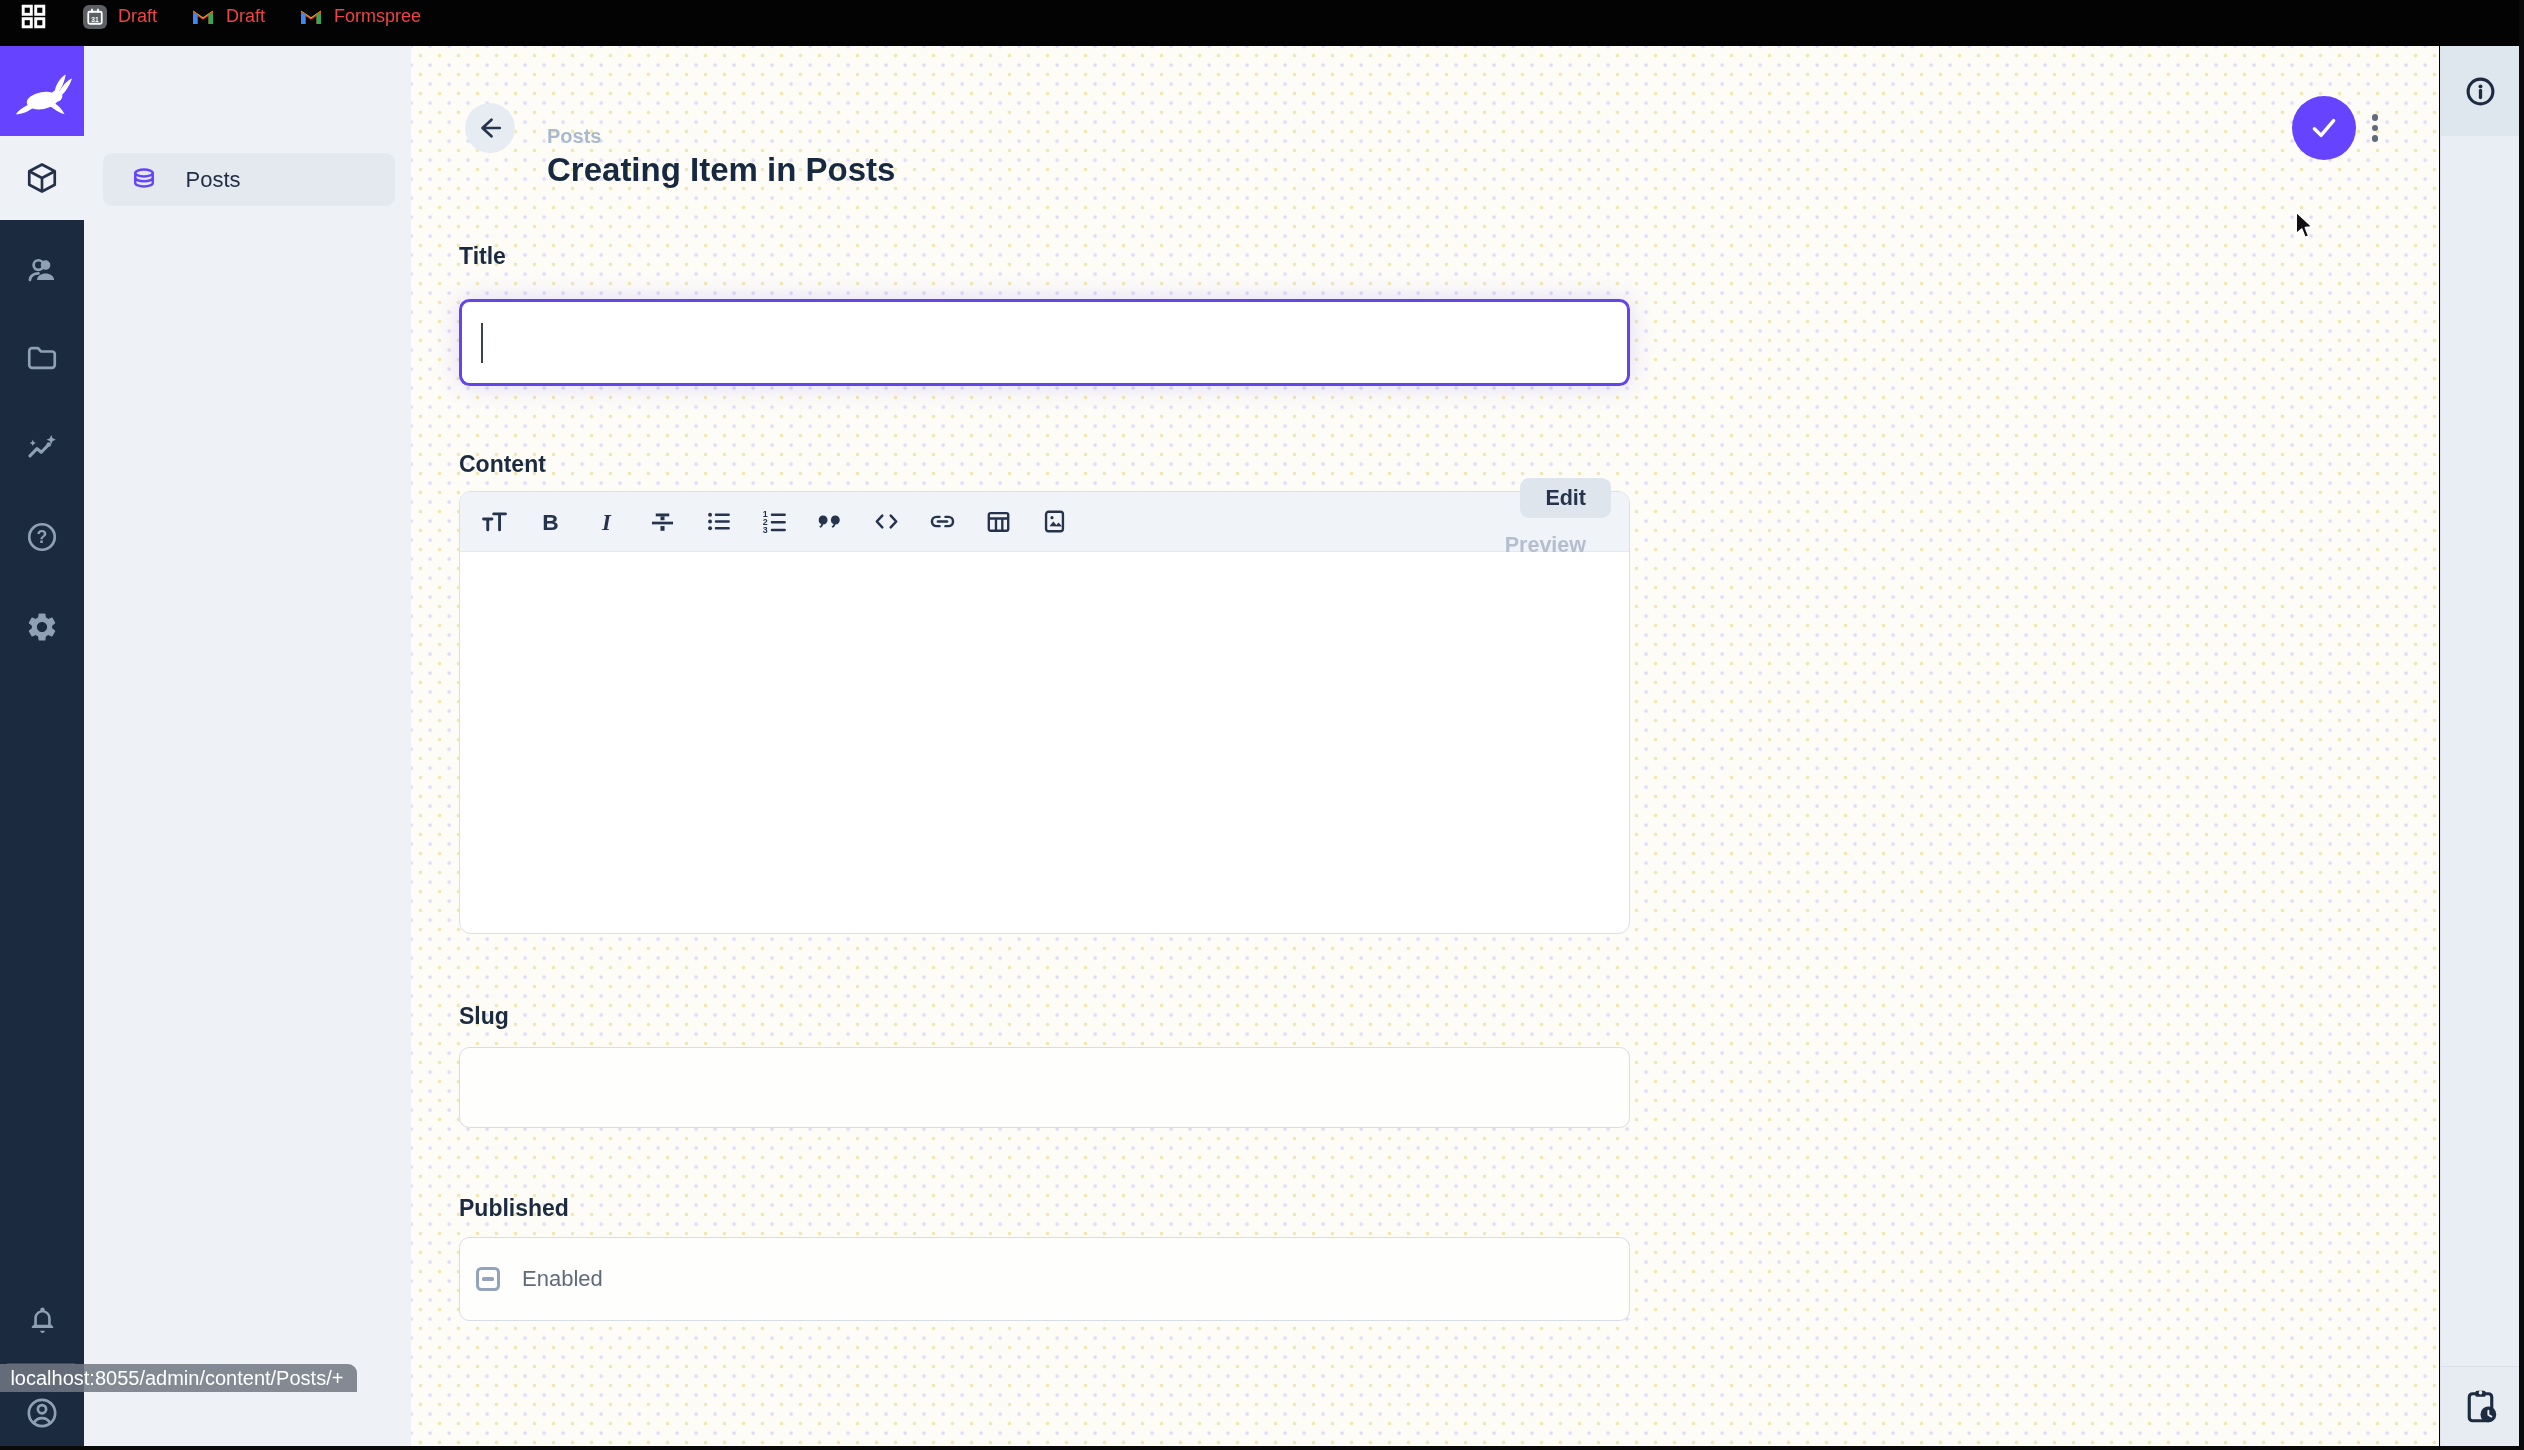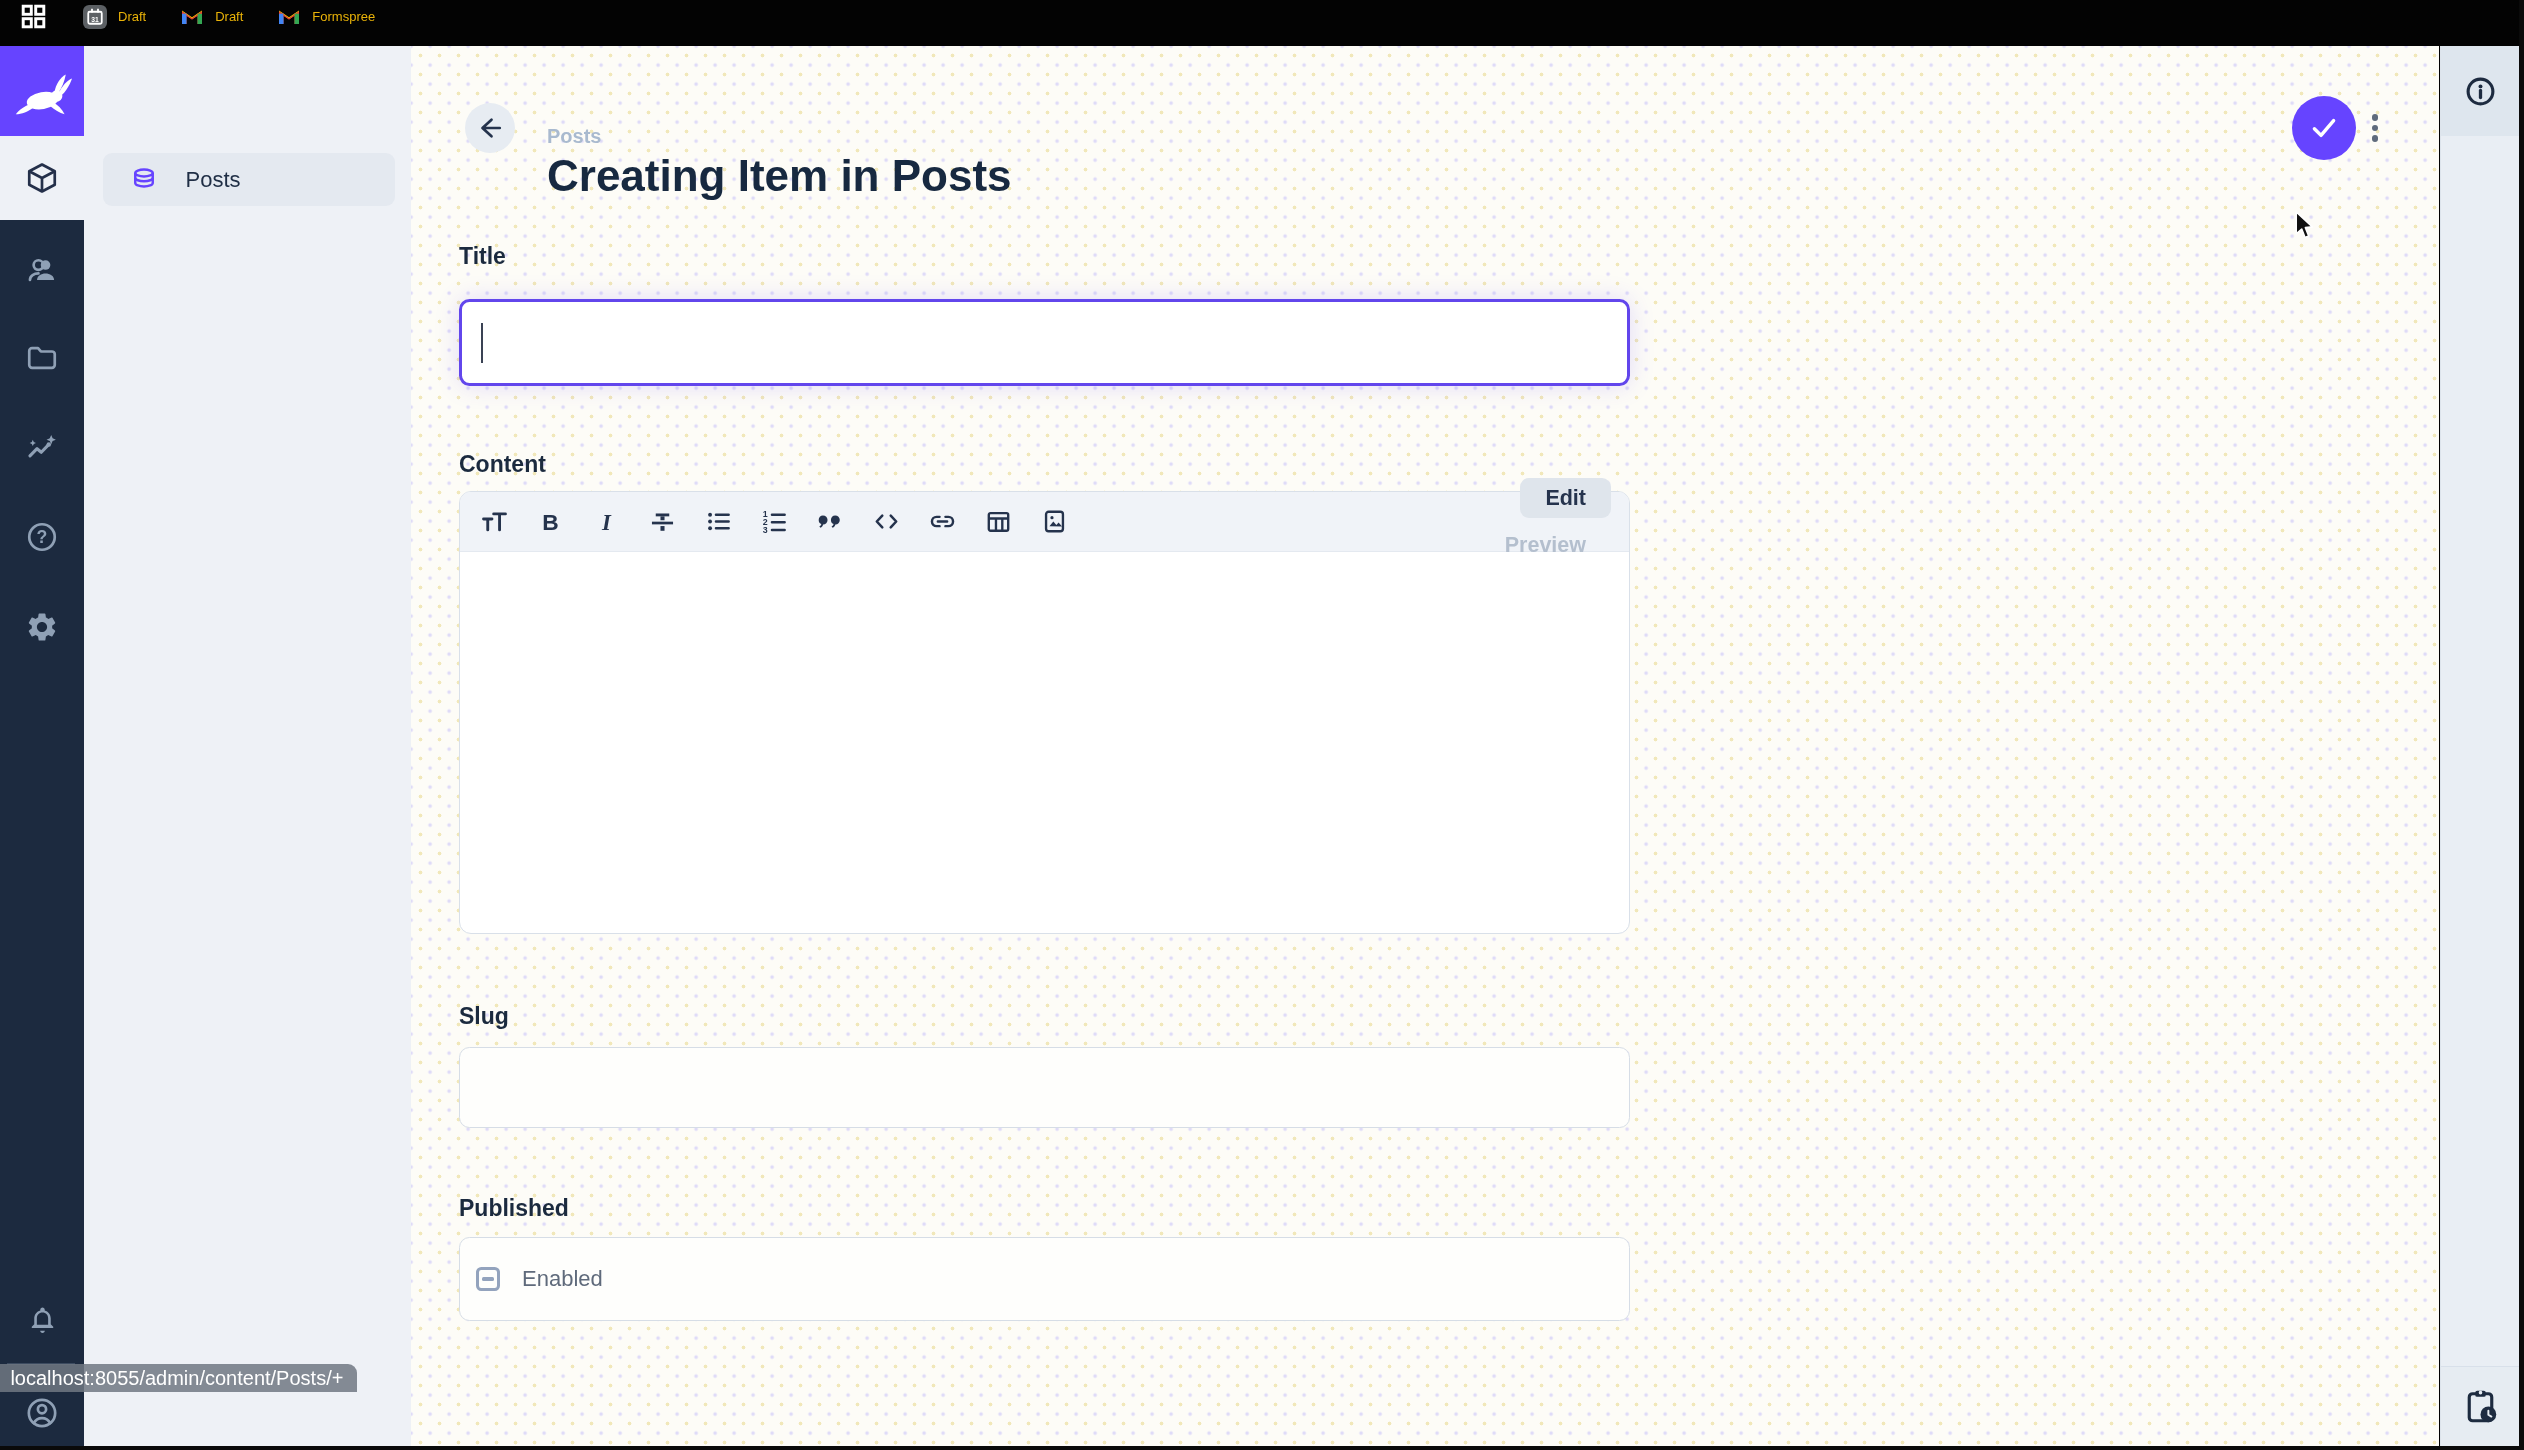--- a/index.html
+++ b/index.html
@@ -7,21 +7,21 @@
   body { position:relative; overflow:hidden; background:#000;
          font-family:"Liberation Sans", sans-serif; color:#1d2b40; }
   .abs { position:absolute; }
 
   
   .tabbar { left:0; top:0; width:2525px; height:46px; background:#030303;
             display:flex; align-items:flex-start; }
   .tabbar-inner { display:flex; align-items:center; height:33px; padding-left:19px; }
   .appgrid { width:28px; height:28px; display:flex; align-items:center; justify-content:center; margin-right:36px; cursor:pointer;}
   .btab { display:flex; align-items:center; gap:11px; margin-right:34px; cursor:pointer; }
-  .btab .tlabel { color:#eab308; font-size:13px; }
+  .btab .tlabel { color:#ef4444; font-size:18px; }
   .favicon { width:24px; height:24px; flex:0 0 auto; }
 
   
   .modulebar { left:0; top:46px; width:84px; height:1405px; background:#1c2a3f; }
   .logo-tile { position:absolute; left:0; top:0; width:84px; height:90px; background:#6644FF;
                display:flex; align-items:center; justify-content:center; cursor:pointer; }
   .module { position:absolute; left:0; width:84px; height:84px;
             display:flex; align-items:center; justify-content:center; cursor:pointer; }
   .module.active { background:#eef1f6; }
   .mod-divider { position:absolute; left:7.4px; width:68px; height:1.5px; background:#3c4b60; }
@@ -39,21 +39,21 @@
   .main { left:411px; top:46px; width:2028px; height:1405px;
           background-color:#fdfcf7;
           background-image:
             radial-gradient(rgba(226,208,110,.45) 1.6px, transparent 2.2px),
             radial-gradient(rgba(168,158,250,.35) 1.6px, transparent 2.2px);
           background-size:19px 19px, 19px 19px;
           background-position:0 0, 9.6px 9.6px; }
   .back-btn { left:54px; top:57px; width:50px; height:50px; border-radius:50%;
               background:#e7ecf2; display:flex; align-items:center; justify-content:center; cursor:pointer; }
   .breadcrumb { left:136px; top:79px; font-size:20px; font-weight:700; color:#a9bacf; cursor:pointer; }
-  .page-title { left:136px; top:105px; font-size:44px; font-weight:700; color:#172940; }
+  .page-title { left:136px; top:105px; font-size:33px; font-weight:700; color:#172940; }
   .save-btn { left:1881px; top:50px; width:64px; height:64px; border-radius:50%;
               background:#6644FF; display:flex; align-items:center; justify-content:center; cursor:pointer; }
   .more-btn { left:1946px; top:64px; width:36px; height:36px; display:flex; flex-direction:column;
               align-items:center; justify-content:center; gap:3.7px; cursor:pointer; }
   .more-btn i { width:6.7px; height:6.7px; border-radius:50%; background:#5f6b7c; }
 
   .field-label { font-size:23px; font-weight:700; color:#1b2a3e; }
   .text-input { width:1171px; background:#fefefc; border:1.5px solid #d6dde6; border-radius:10.4px; outline:none;
                 font-size:23px; color:#1d2b40; padding:0 24px; font-family:"Liberation Sans",sans-serif; }
   .title-input { border:3px solid #6246ec; background:#fff;

